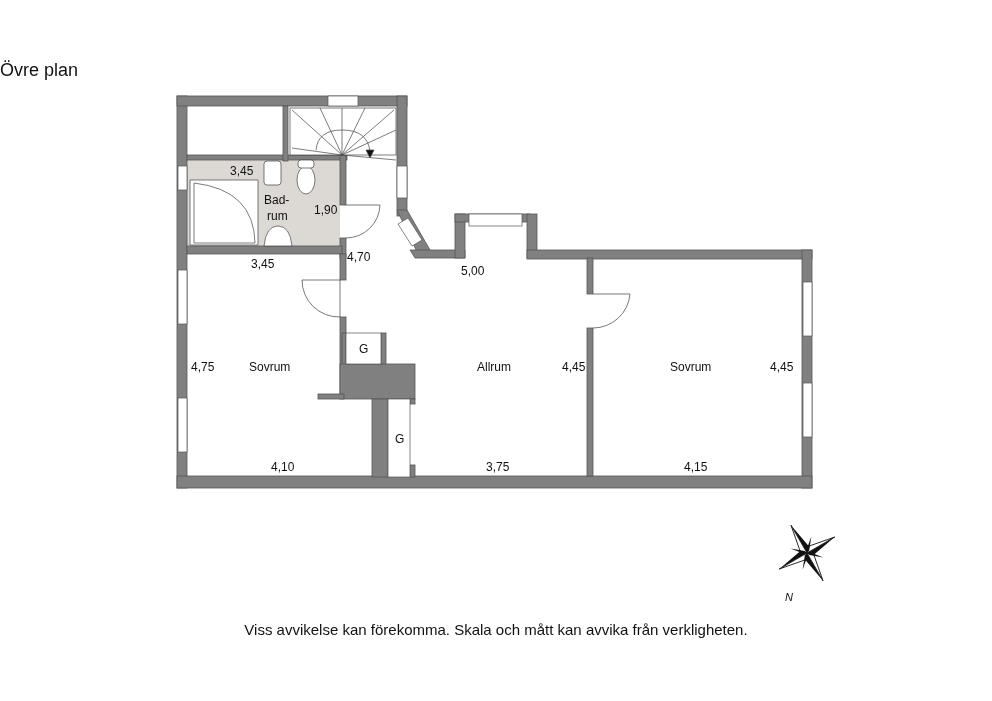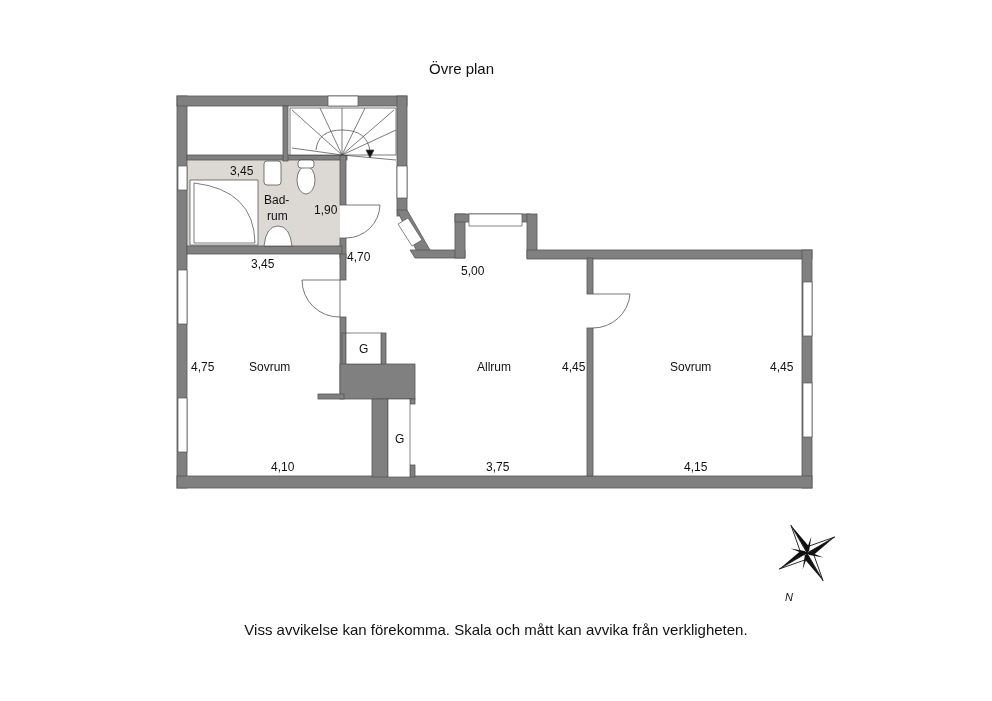--- a/index.html
+++ b/index.html
@@ -1,17 +1,17 @@
 <!DOCTYPE html>
 <html><head>
 <meta charset="utf-8">
 <style>
   html, body { margin: 0; padding: 0; background: #ffffff; }
   body { width: 992px; height: 701px; position: relative; overflow: hidden; font-family: "Liberation Sans", sans-serif; }
-  .title { position: absolute; left: 0; width: 923px; top: 60px; text-align: center; font-size: 15px; color: #111; }
+  .title { position: absolute; left: 0; width: 923px; top: 60px; font-size: 18px; color: #111; }
   .footer { position: absolute; left: 0; width: 992px; top: 621px; text-align: center; font-size: 15px; color: #111; }
   svg.plan { position: absolute; left: 0; top: 0; }
   .lbl { font-family: "Liberation Sans", sans-serif; font-size: 12px; fill: #111; }
 </style>
 </head>
 <body>
 
 <div class="title">Övre plan</div>
 
 <svg class="plan" width="992" height="701" viewBox="0 0 992 701">

